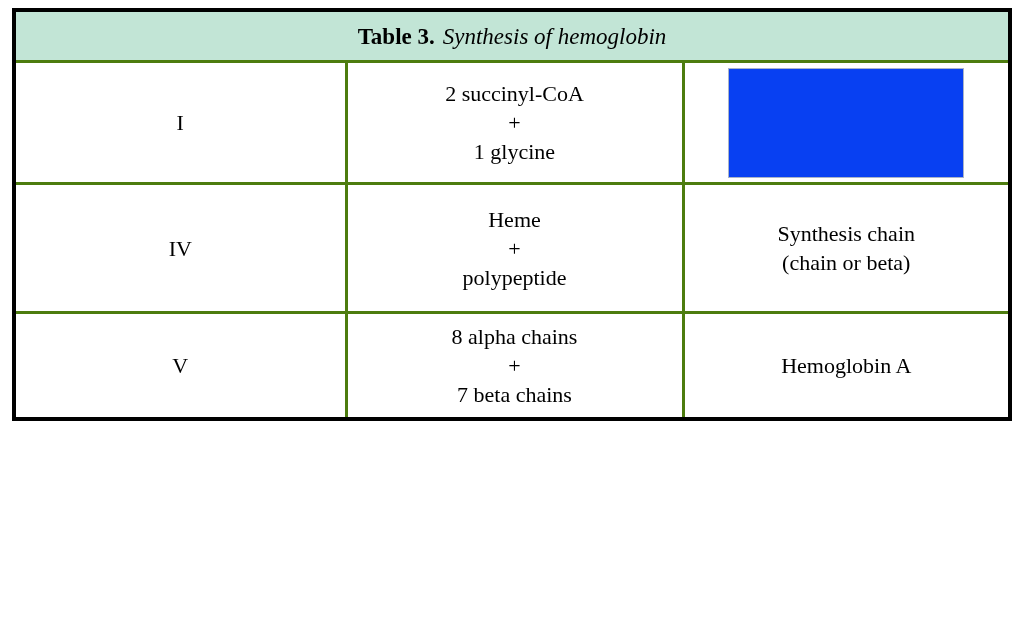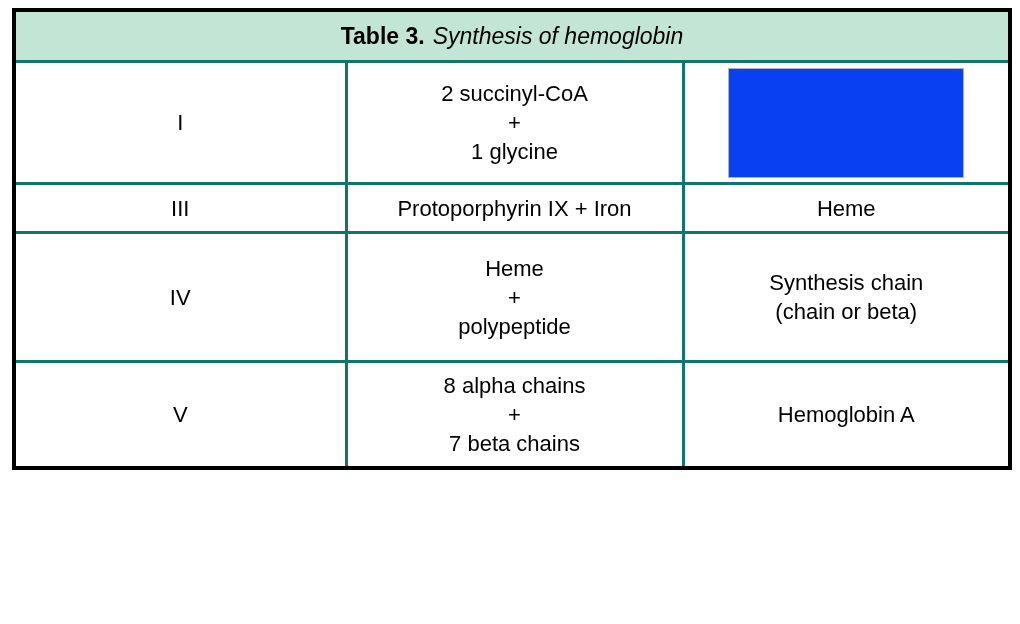--- a/index.html
+++ b/index.html
@@ -21,27 +21,28 @@
   table.hemo {
     position: absolute;
     left: 12px;
     top: 8px;
     width: 996px;
     border-collapse: collapse;
     table-layout: fixed;
     border: 4px solid #000000;
   }
   table.hemo td, table.hemo th {
-    border: 3px solid #0f766e;
+    border: 3px solid #4d7c0f;
     text-align: center;
     vertical-align: middle;
     font-size: 22px;
     line-height: 29px;
     padding: 2px 4px;
     overflow: hidden;
+    font-family: Liberation Serif, serif;
   }
   tr.title-row td {
     background: #C2E5D6;
     height: 44px;
     font-size: 23px;
   }
   .title-prefix {
     font-weight: bold;
     margin-right: 8px;
   }
@@ -108,25 +109,20 @@
         <div>2 succinyl-CoA</div>
         <div>+</div>
         <div>1 glycine</div>
       </td>
       <td class="product-redacted">
         <div class="redaction-box"></div>
       </td>
     </tr>
 
 
-    <tr class="row-3">
-      <td>III</td>
-      <td>Protoporphyrin IX + Iron</td>
-      <td>Heme</td>
-    </tr>
 
     <tr class="row-4">
       <td>IV</td>
       <td>
         <div>Heme</div>
         <div>+</div>
         <div>polypeptide</div>
       </td>
       <td>
         <div>Synthesis chain</div>

